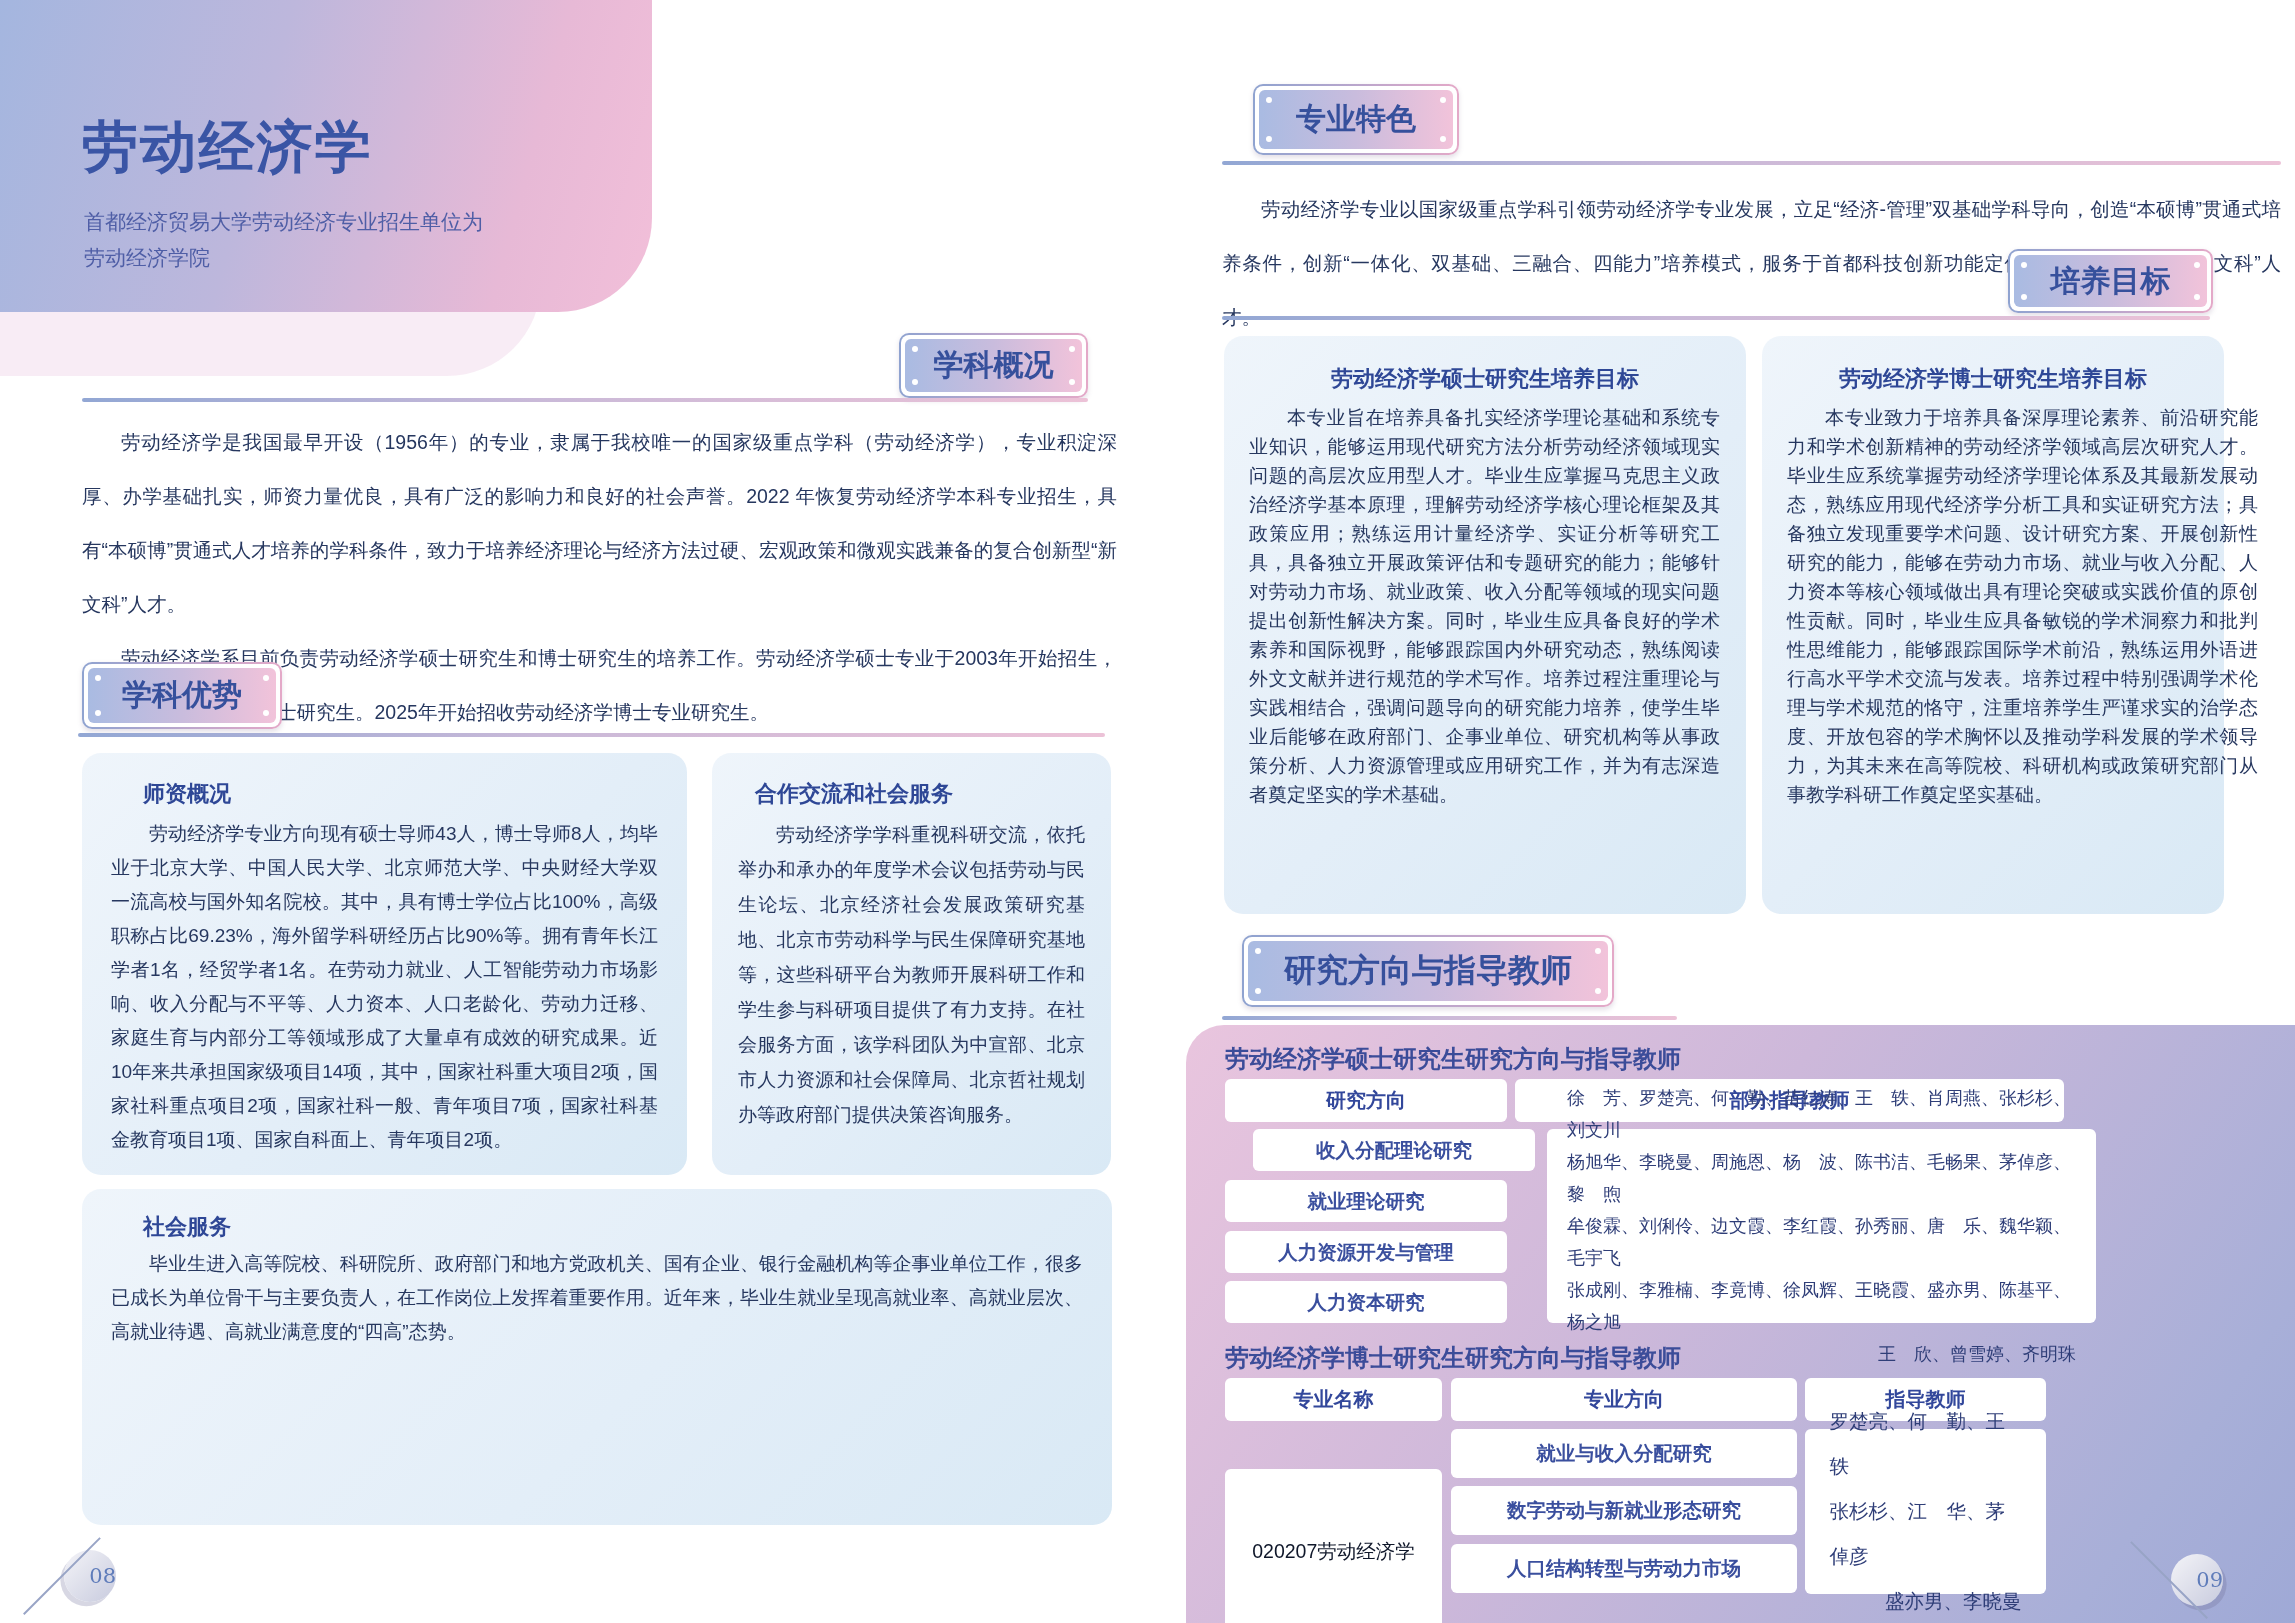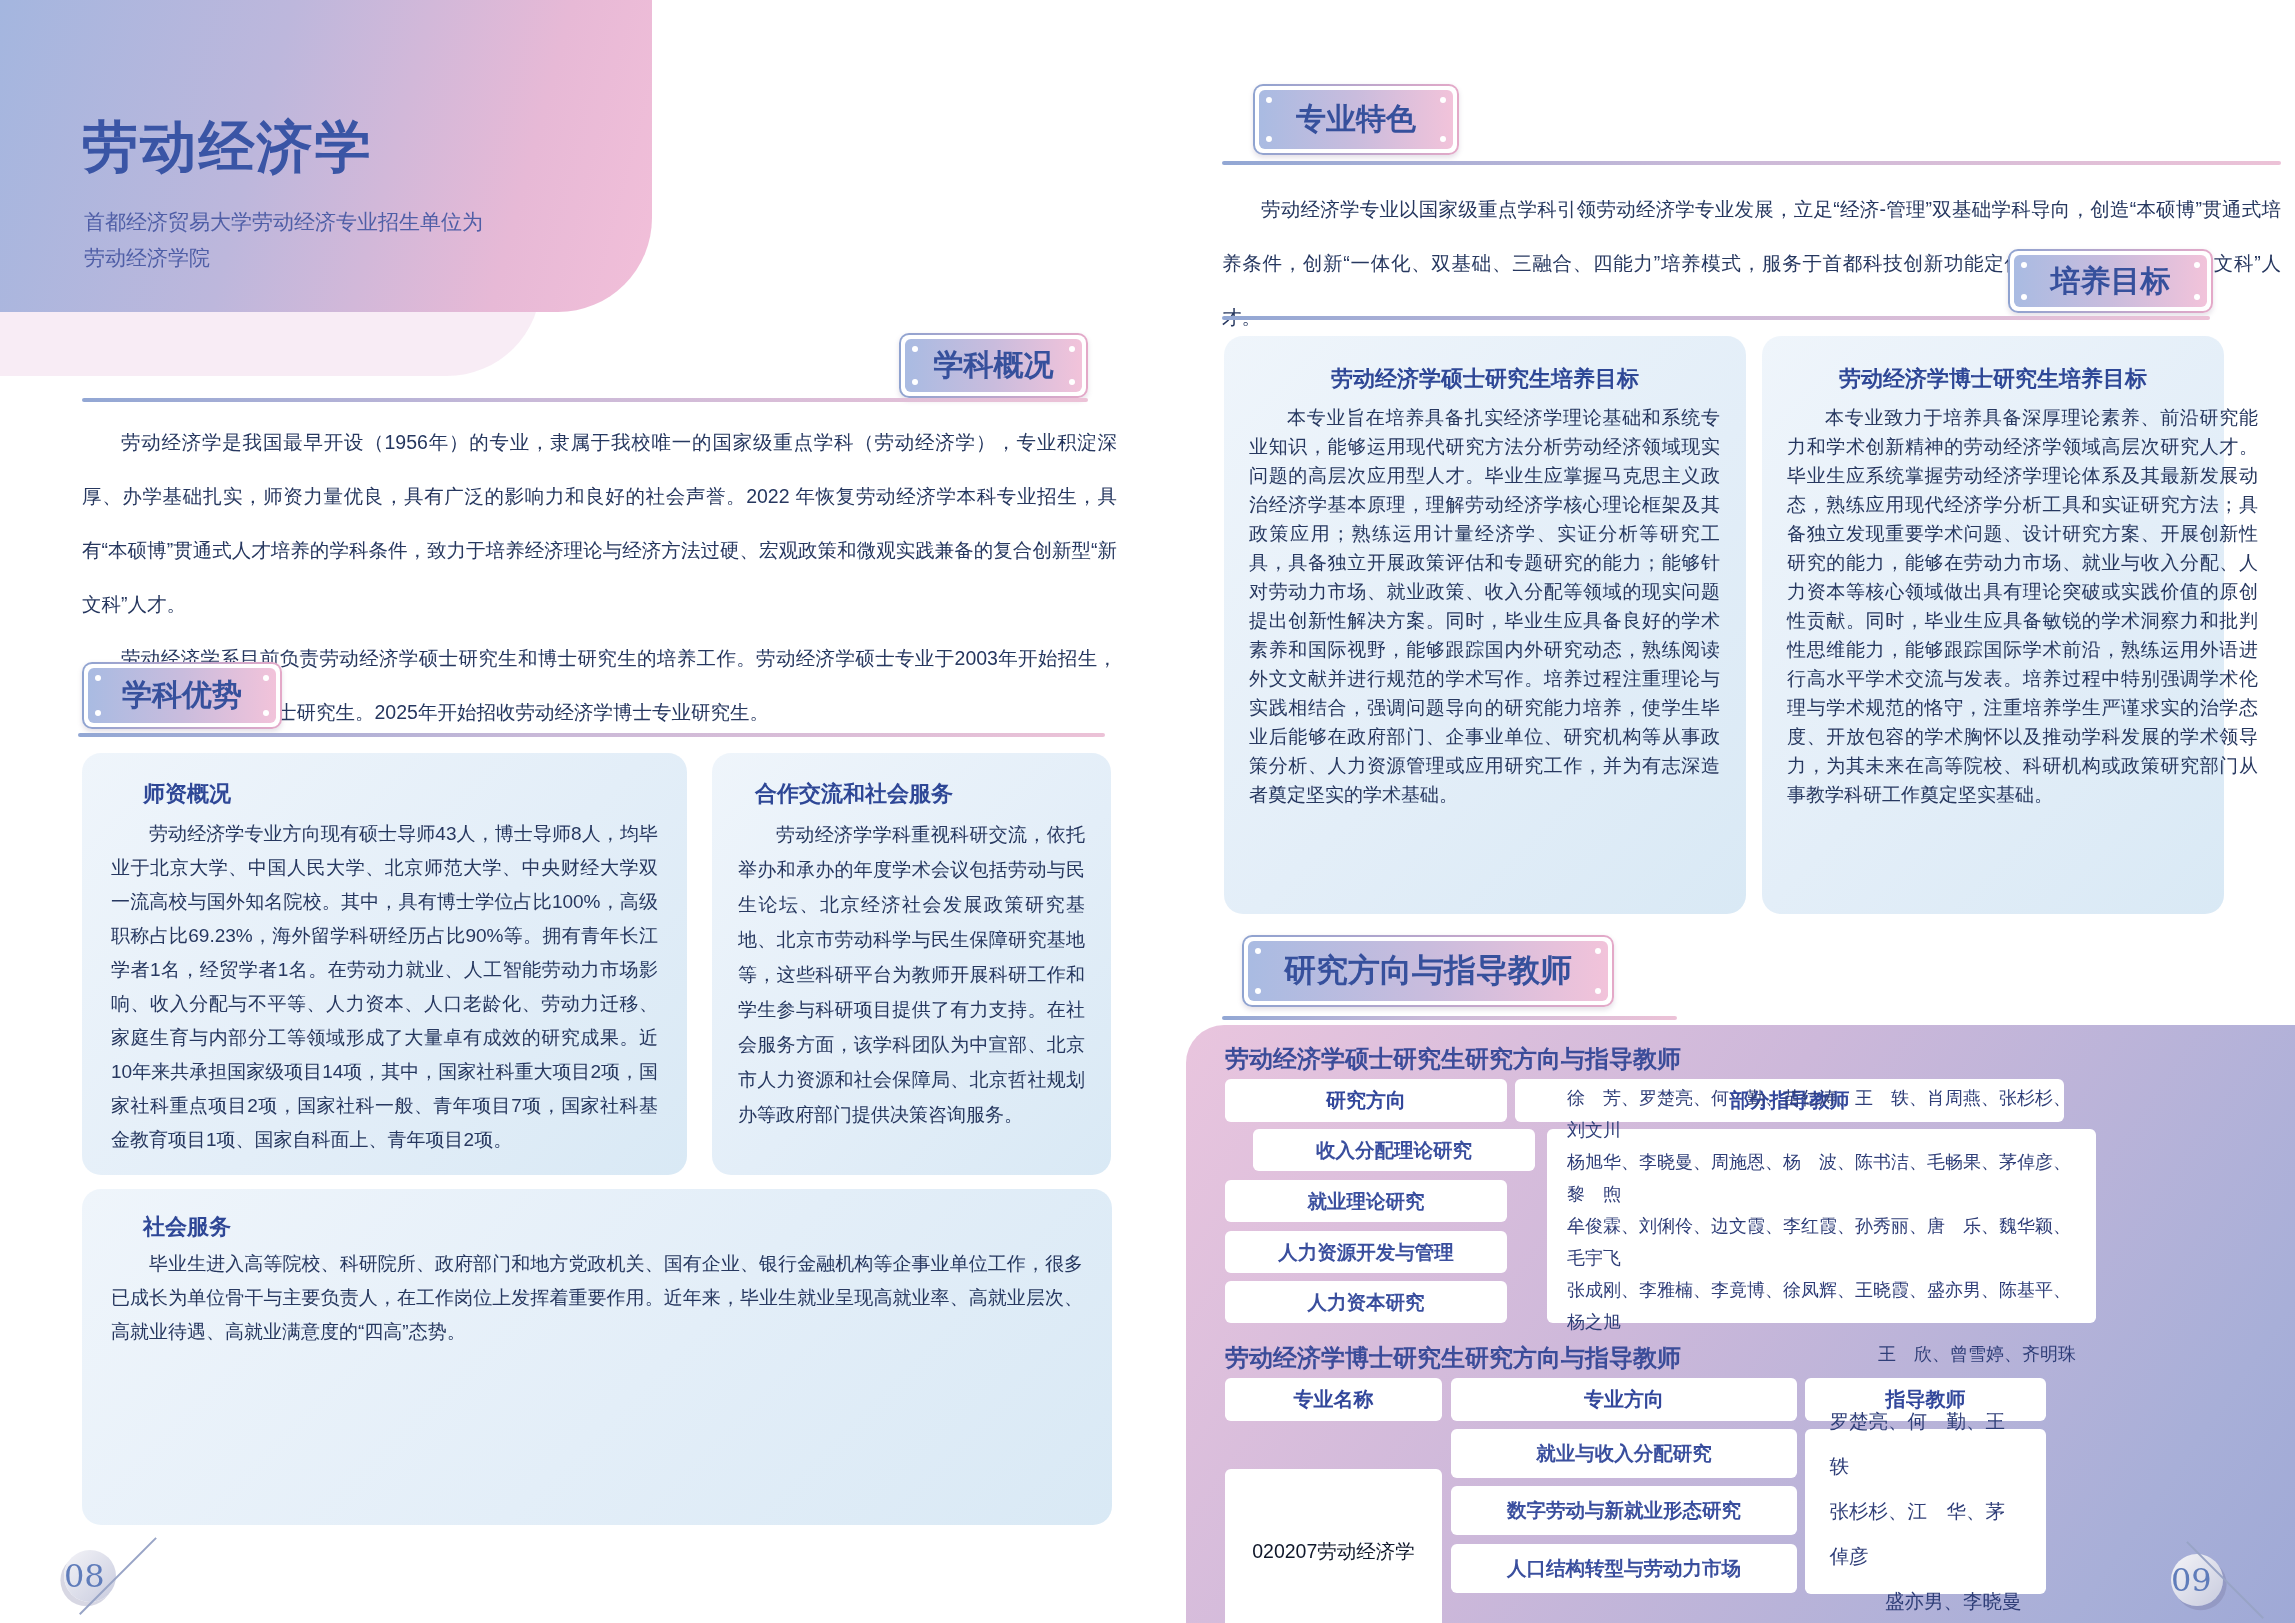--- a/index.html
+++ b/index.html
@@ -52,23 +52,23 @@
   .cell.head{font-size:20px;font-weight:800;color:#32479b;}
   .cell.dir{font-size:19.5px;font-weight:600;color:#3a4f9e;}
   .cell.names{flex-direction:column;align-items:flex-end;justify-content:center;
               padding:7.2px 20px;font-size:18px;line-height:32px;color:#2f3e78;margin-left:32px;}
   .cell.names3{flex-direction:column;align-items:flex-start;justify-content:center;
                padding:7.2px 24.6px;font-size:19.5px;line-height:45px;color:#2f3e78;}
   .cell.major{font-size:19.5px;color:#0f172a;margin-top:40px;}
 
   
   .pnum{position:absolute;width:52px;height:52px;border-radius:50%;
-        display:flex;align-items:center;justify-content:flex-start;
+        display:flex;align-items:center;justify-content:flex-end;
         font-family:"DejaVu Serif","Liberation Serif",serif;
-        font-size:32px;color:#5f7cba;
+        font-size:21px;color:#5f7cba;
         background:linear-gradient(135deg,#f4f4f8 0%,#c8cbde 100%);}
   .pnum .slash{position:absolute;width:108px;height:2.2px;background:#98a4c6;}
   .pnum.left{box-shadow:-3.6px 4.3px 0 rgba(140,140,175,.35);}
   .pnum.left .slash{transform:rotate(-45deg);}
   .pnum.right{box-shadow:3.6px 4.3px 0 rgba(120,120,160,.35);}
   .pnum.right .slash{transform:rotate(45deg);}
 </style>
 </head>
 <body>
 

